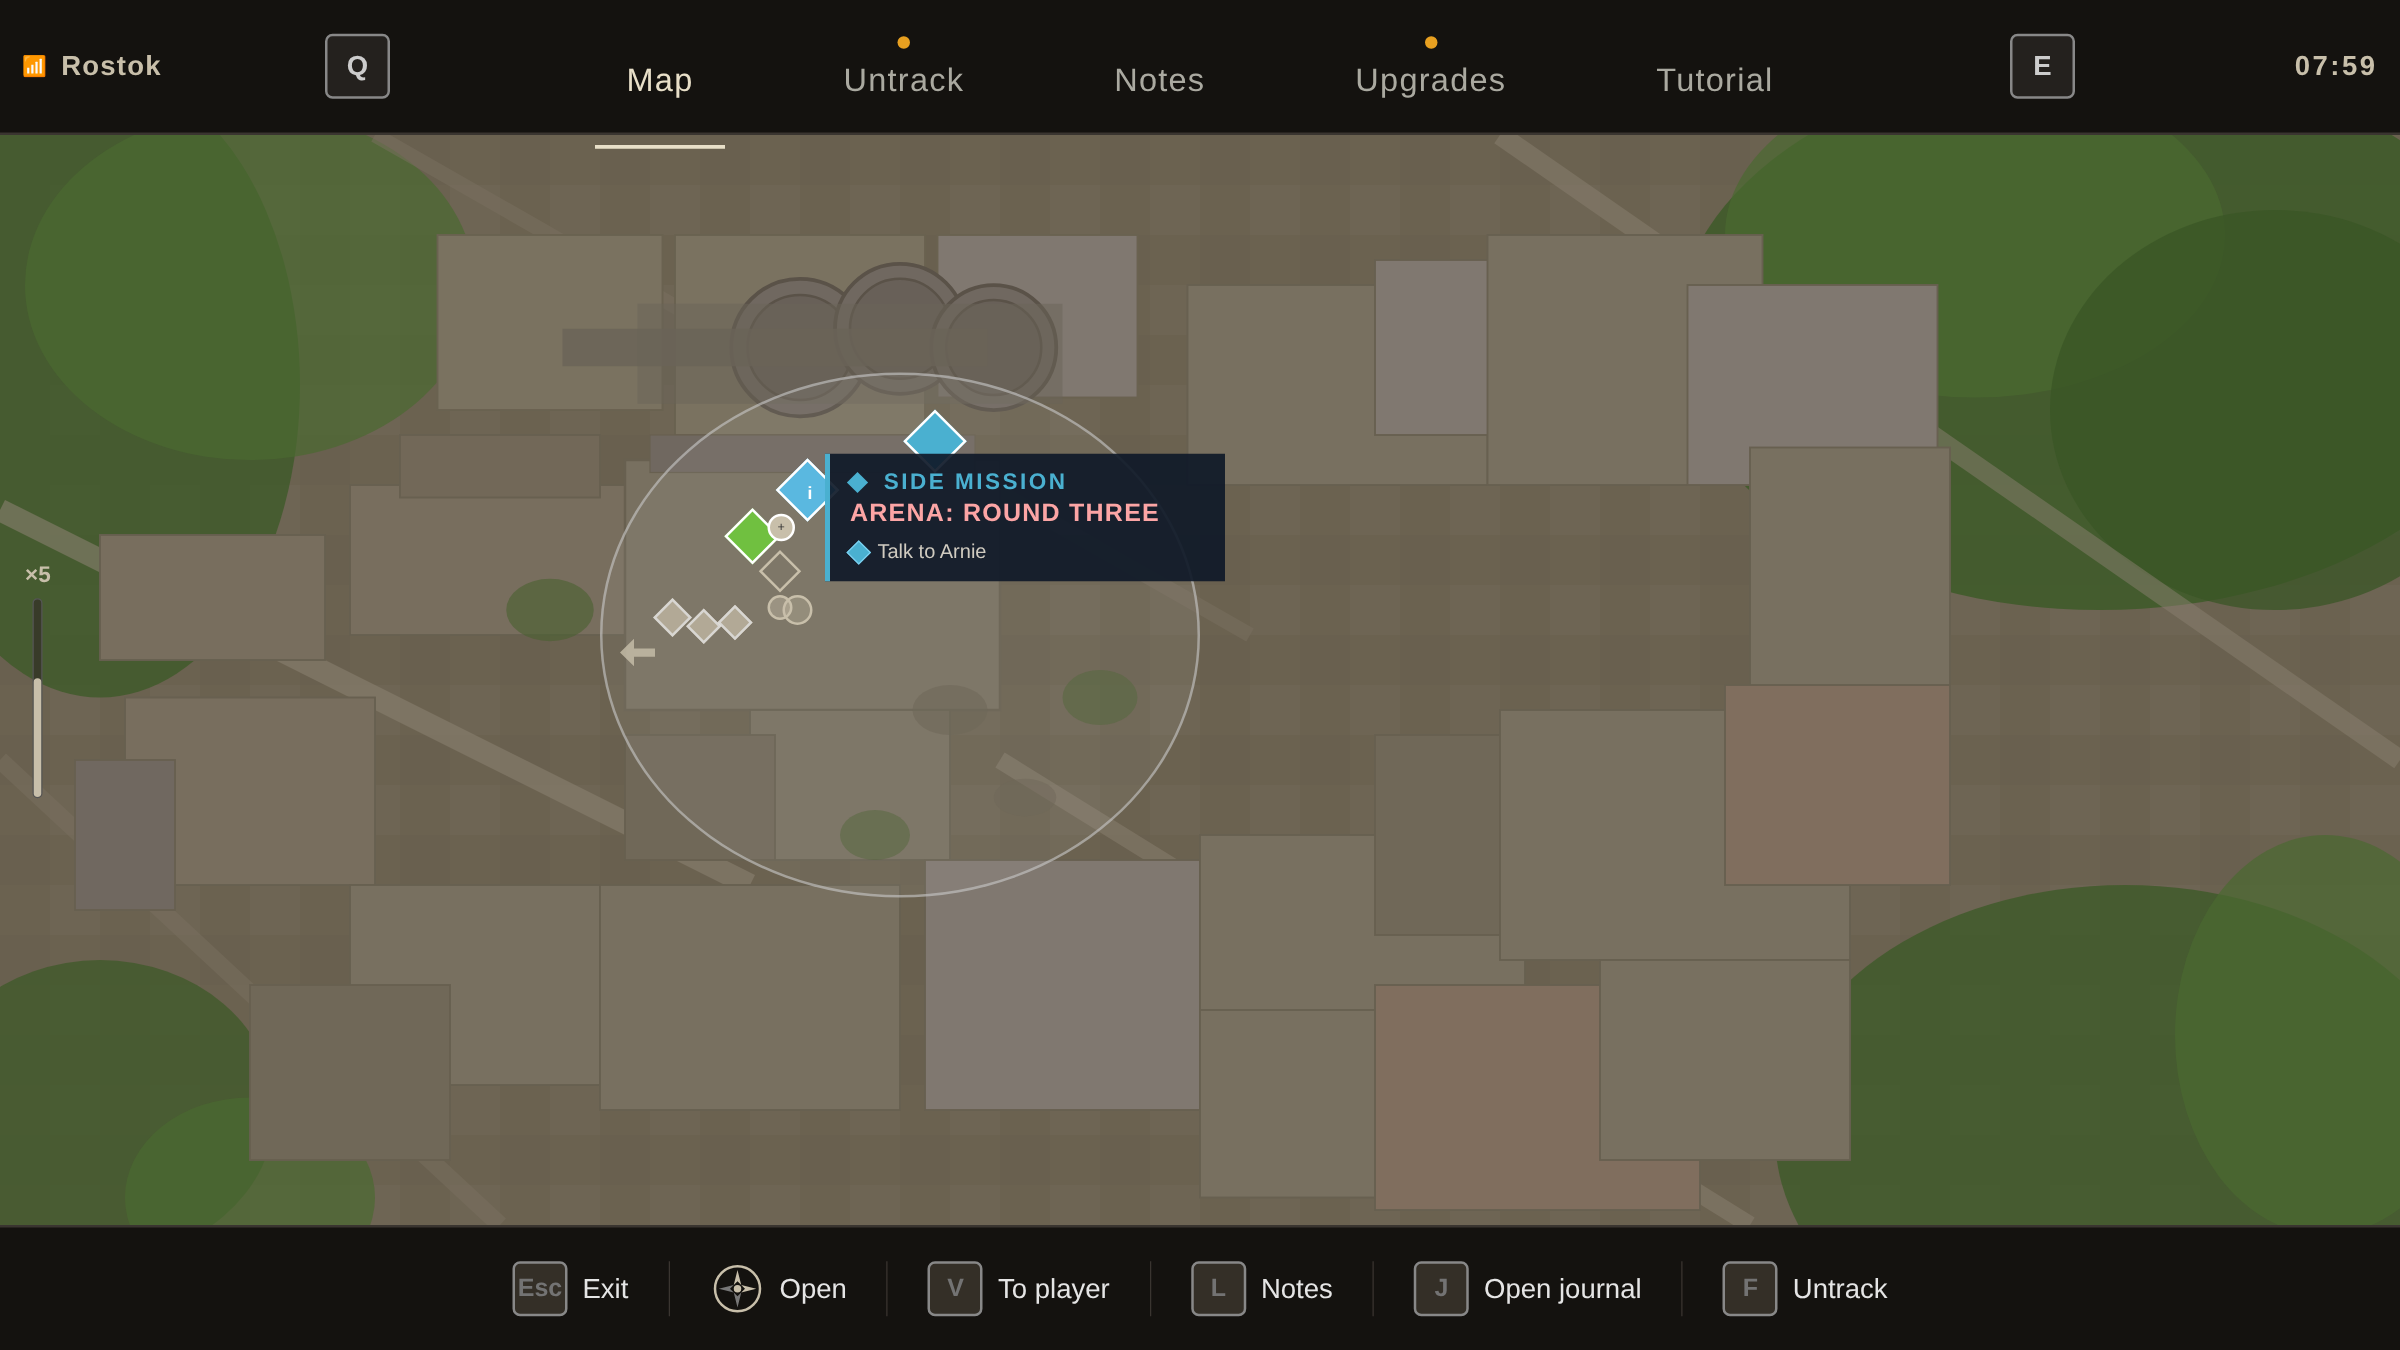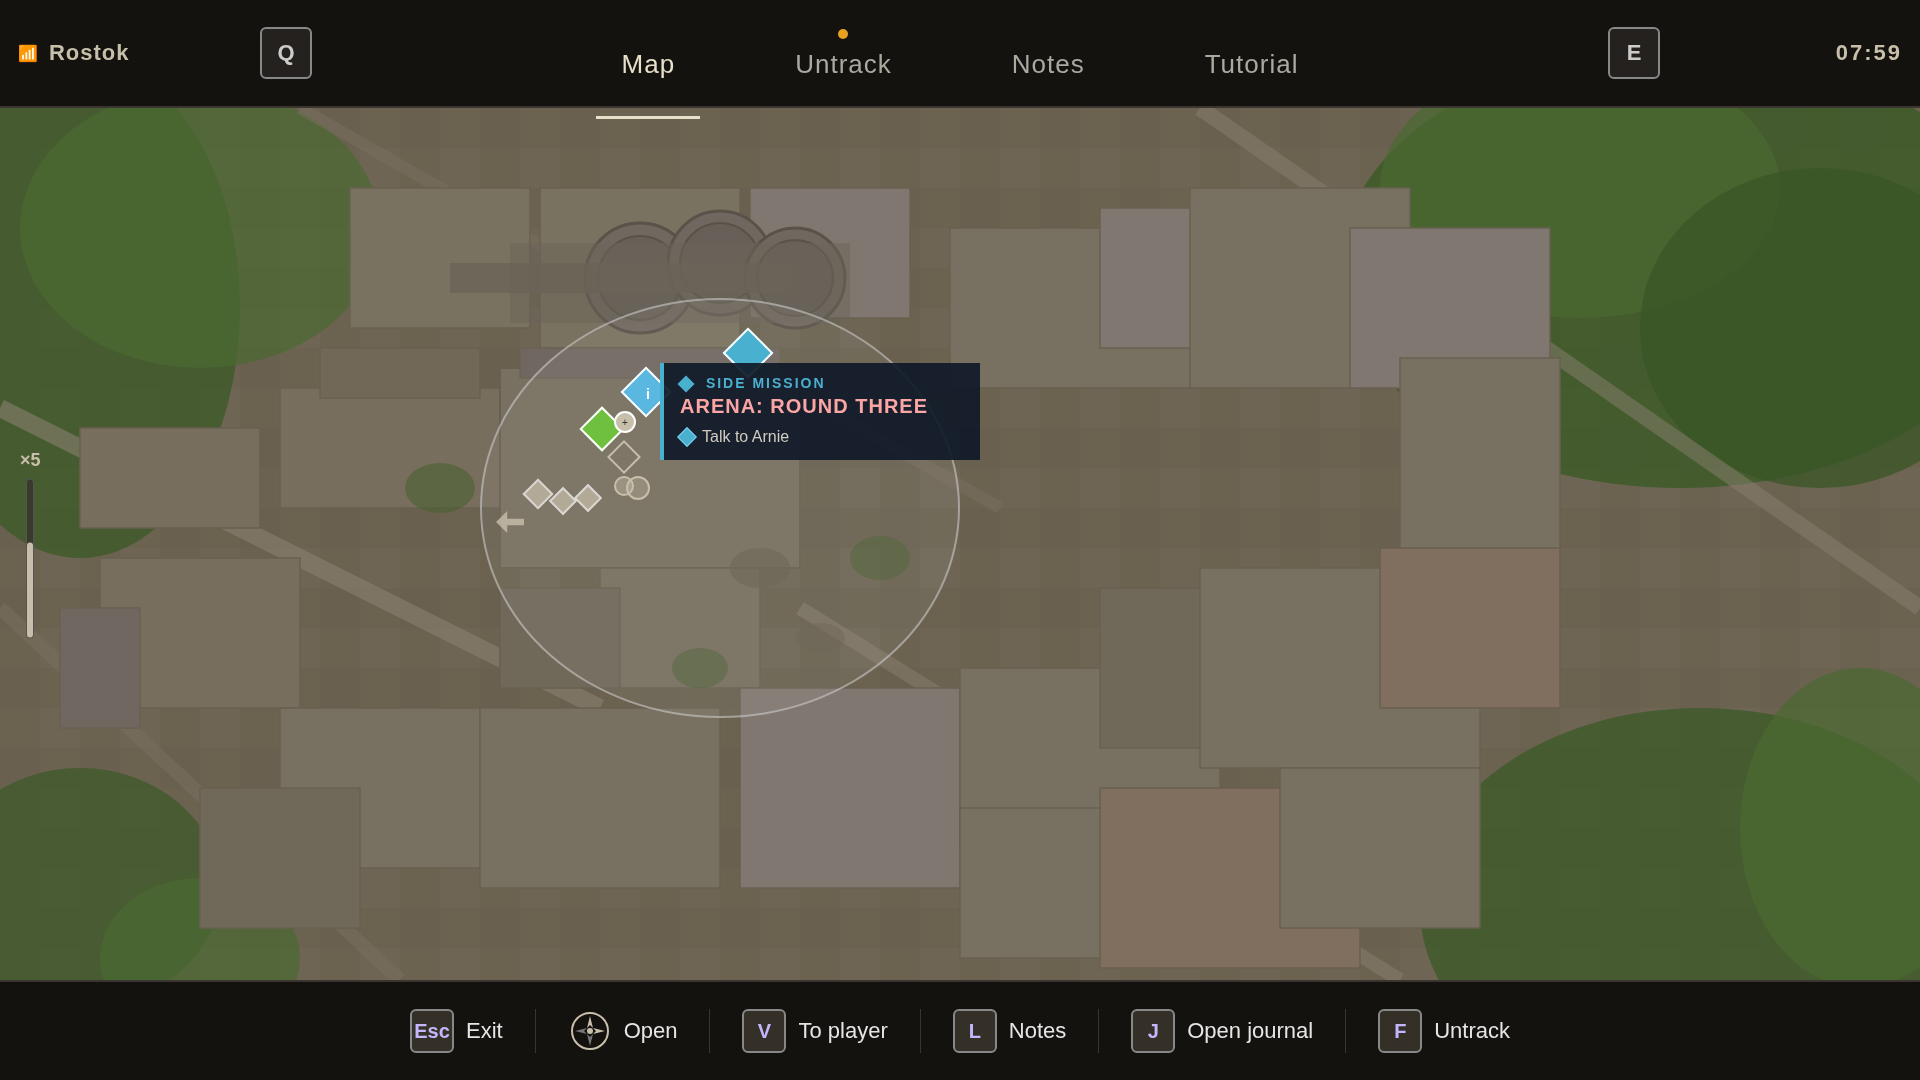--- a/index.html
+++ b/index.html
@@ -247,21 +247,21 @@
       left: 660px;
       background: rgba(15, 25, 40, 0.92);
       border-left: 4px solid #4ab0d0;
       z-index: 10;
       min-width: 320px;
       padding: 12px 18px 14px 16px;
     }
 
     #mission-type {
       color: #4ab0d0;
-      font-size: 14px;
+      font-size: 18px;
       font-weight: bold;
       letter-spacing: 2px;
       text-transform: uppercase;
       margin-bottom: 4px;
     }
 
     #mission-name {
       color: #fca5a5;
       font-size: 20px;
       font-weight: bold;
@@ -309,21 +309,21 @@
     }
 
     .bottom-action:last-child {
       border-right: none;
     }
 
     .key-badge {
       background: rgba(60,55,45,0.8);
       border: 2px solid #888;
       border-radius: 6px;
-      color: #c4b5fd;
+      color: #737373;
       font-size: 20px;
       font-weight: bold;
       width: 44px;
       height: 44px;
       display: flex;
       align-items: center;
       justify-content: center;
       flex-shrink: 0;
     }
 
@@ -359,20 +359,24 @@
   <div id="nav-tabs">
     <div class="nav-tab active">
       <span>Map</span>
     </div>
     <div class="nav-tab" style="position:relative;">
       <span class="dot"></span>
       <span>Untrack</span>
     </div>
     <div class="nav-tab">
       <span>Notes</span>
+    </div>
+    <div class="nav-tab" style="position:relative;">
+      <span class="dot"></span>
+      <span>Upgrades</span>
     </div>
     <div class="nav-tab">
       <span>Tutorial</span>
     </div>
   </div>
 
   <div id="e-key">
     <span>E</span>
   </div>
 

